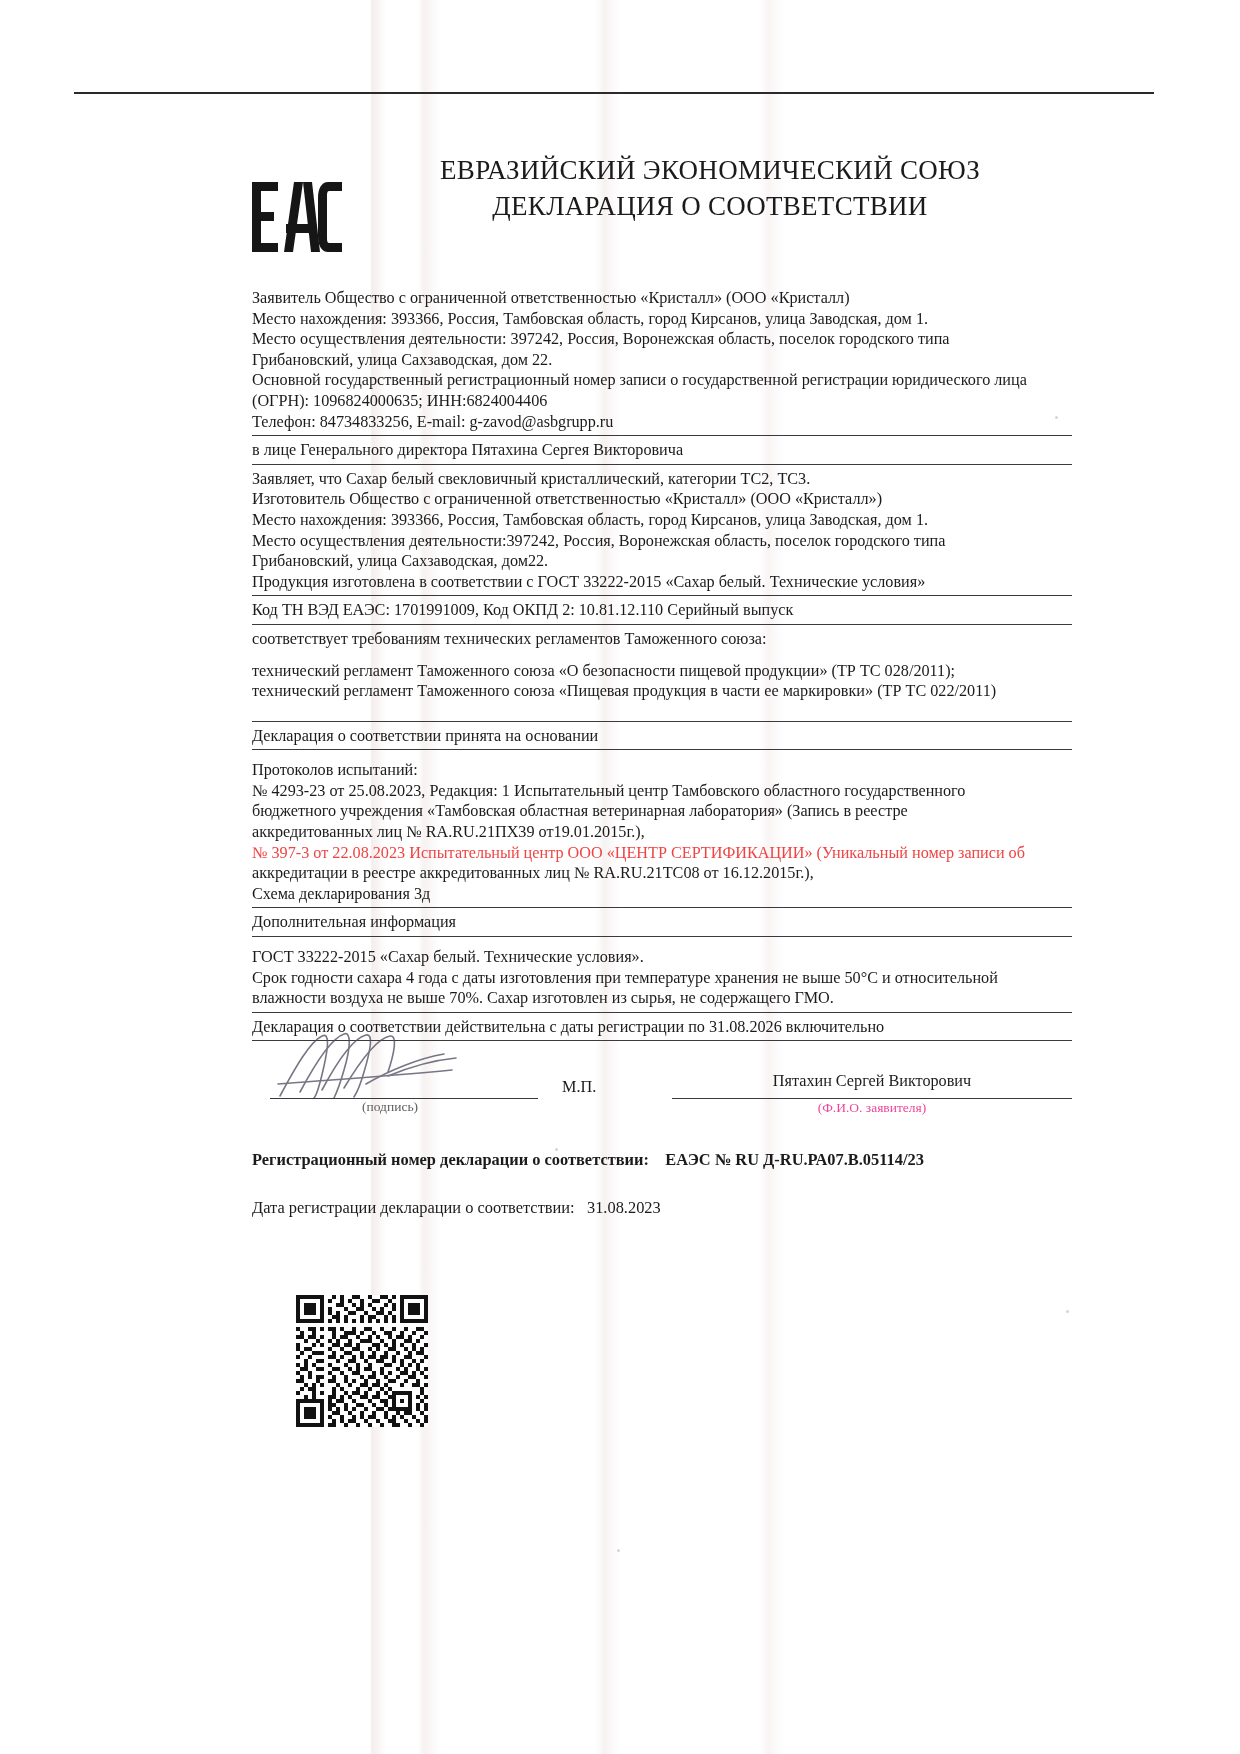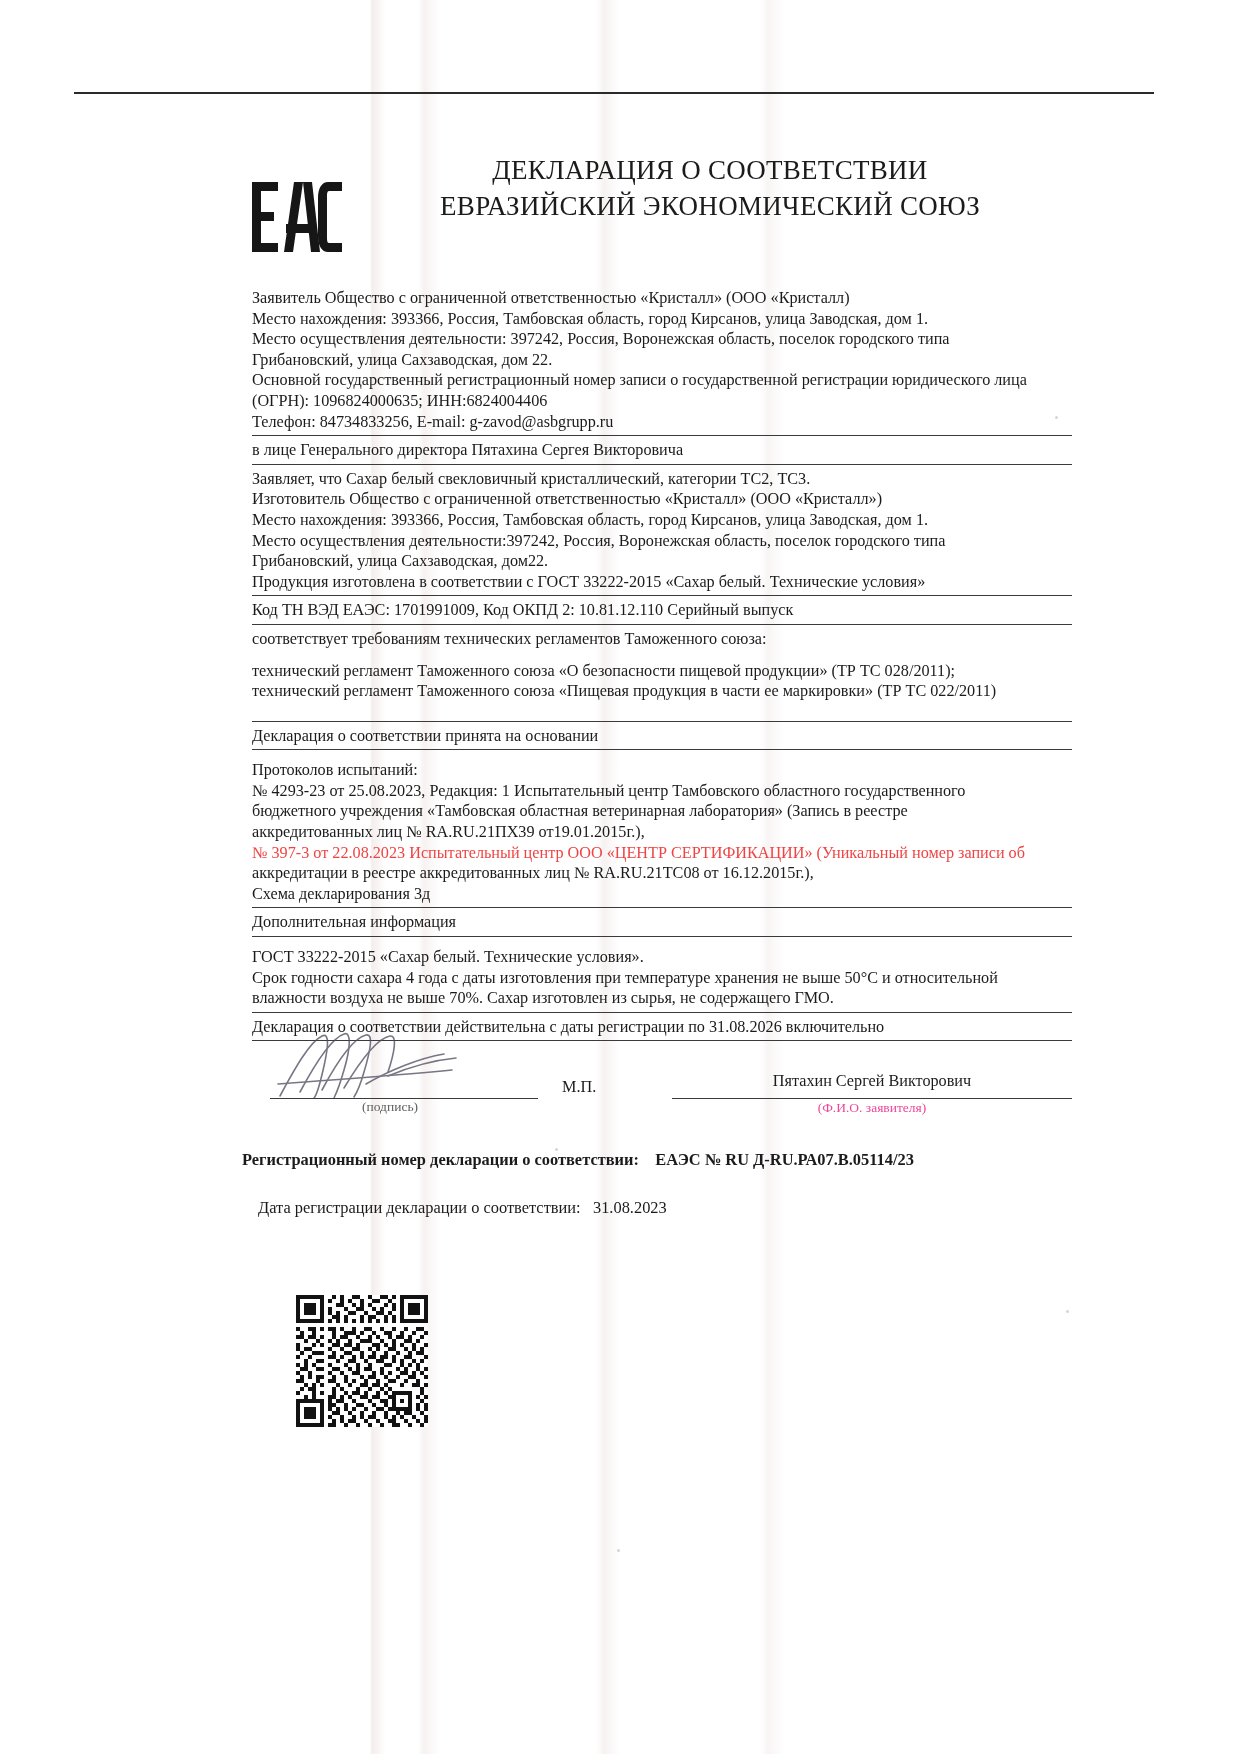--- a/index.html
+++ b/index.html
@@ -161,35 +161,34 @@
     left: 420px;
     top: 62px;
     width: 400px;
     text-align: center;
     font-size: 13.5px;
     color: #ec4899;
   }
 
   .reg-number {
     position: absolute;
-    left: 242px;
+    left: 252px;
     top: 1150px;
     width: 860px;
     font-size: 16.4px;
     font-weight: bold;
   }
   .reg-number .lbl { font-weight: bold; }
 
   .reg-date {
     position: absolute;
     left: 252px;
     top: 1198px;
     width: 860px;
     font-size: 16.4px;
-    margin-left: 6px;
   }
 
   .qr {
     position: absolute;
     left: 296px;
     top: 1295px;
     width: 132px;
     height: 132px;
   }
 
@@ -221,22 +220,22 @@
         <polygon points="34,74 43,74 53,4 44,4"></polygon>
         <rect x="36" y="46" width="24" height="9"></rect>
         <polygon points="53,4 62,4 70,74 61,74"></polygon>
 
         <path d="M92,13 L92,4 L78,4 C72,4 68,10 68,20 L68,58 C68,68 72,74 78,74 L92,74 L92,65 L79,65 C77,65 77,62 77,58 L77,20 C77,16 77,13 79,13 Z"></path>
       </g>
     </svg>
   </div>
 
   <div class="title-block">
+    <div class="title-line">ЕВРАЗИЙСКИЙ ЭКОНОМИЧЕСКИЙ СОЮЗ</div>
     <div class="title-line">ДЕКЛАРАЦИЯ О СООТВЕТСТВИИ</div>
-    <div class="title-line">ЕВРАЗИЙСКИЙ ЭКОНОМИЧЕСКИЙ СОЮЗ</div>
   </div>
 
   <div class="body-area">
 
     <div>
       <p class="p">Заявитель Общество с ограниченной ответственностью «Кристалл» (ООО «Кристалл)</p>
       <p class="p">Место нахождения: 393366, Россия, Тамбовская область, город Кирсанов, улица Заводская, дом 1.</p>
       <p class="p">Место осуществления деятельности: 397242, Россия, Воронежская область, поселок городского типа</p>
       <p class="p">Грибановский, улица Сахзаводская, дом 22.</p>
       <p class="p">Основной государственный регистрационный номер записи о государственной регистрации юридического лица</p>

